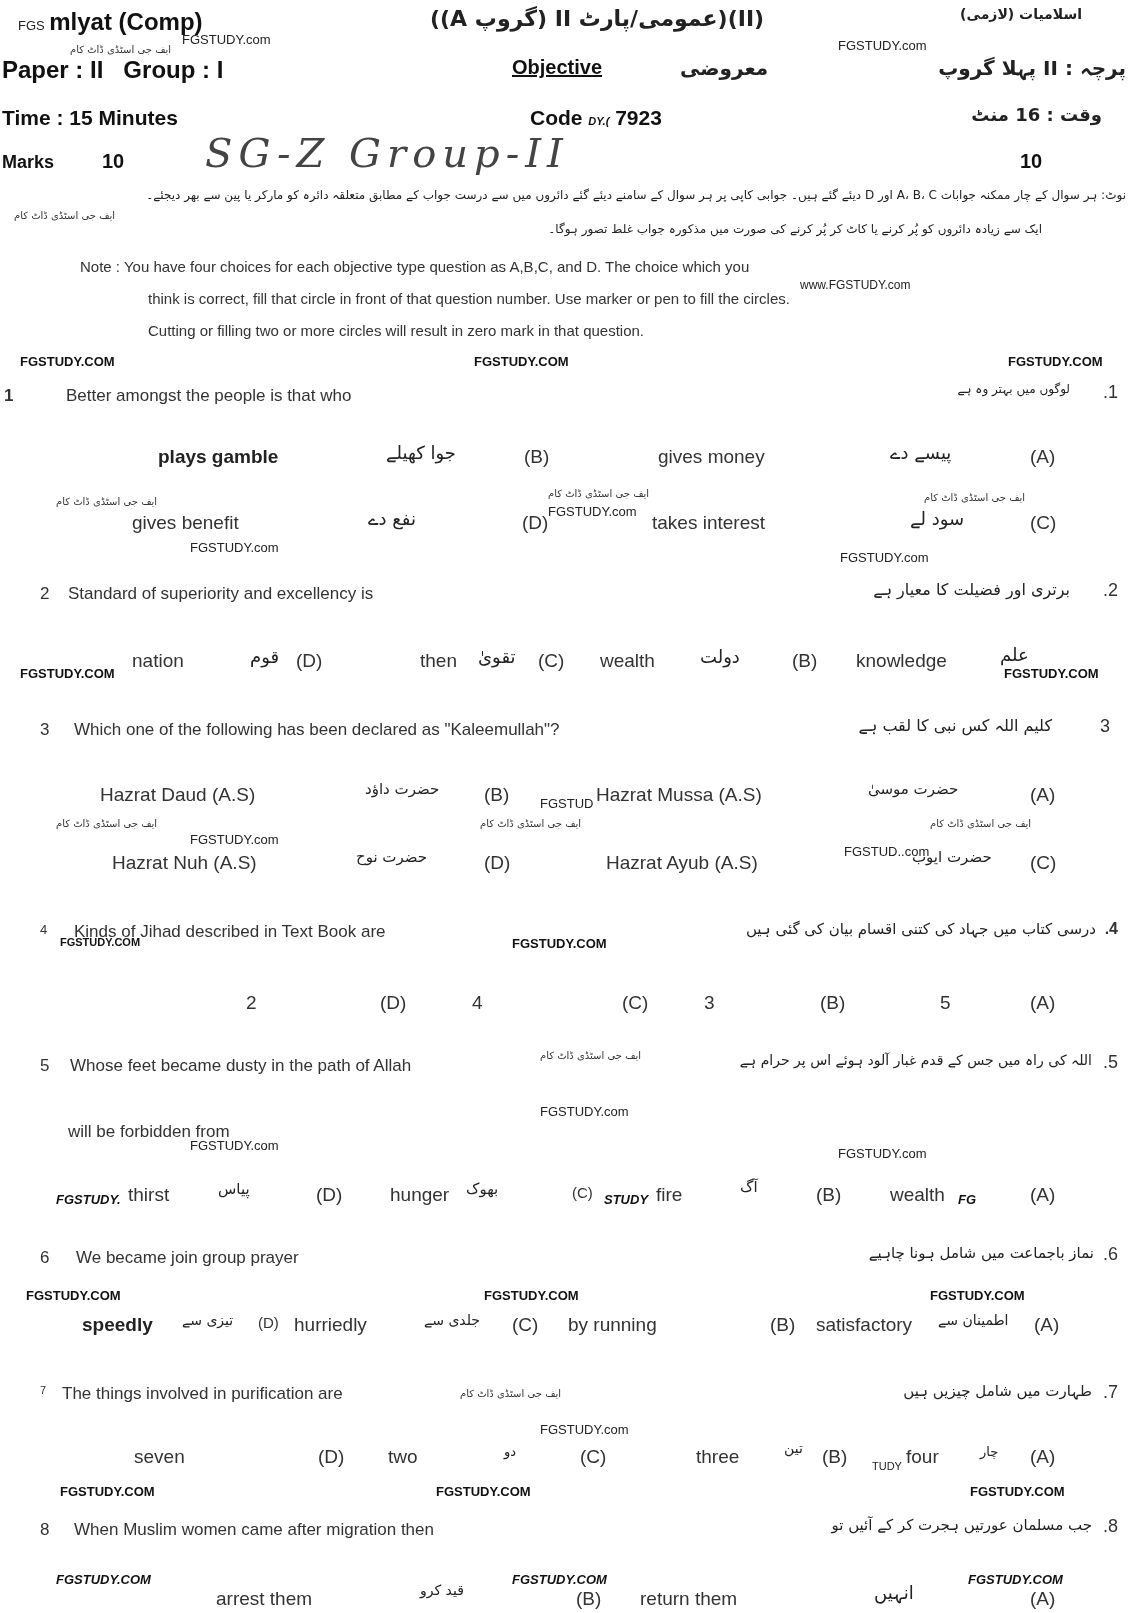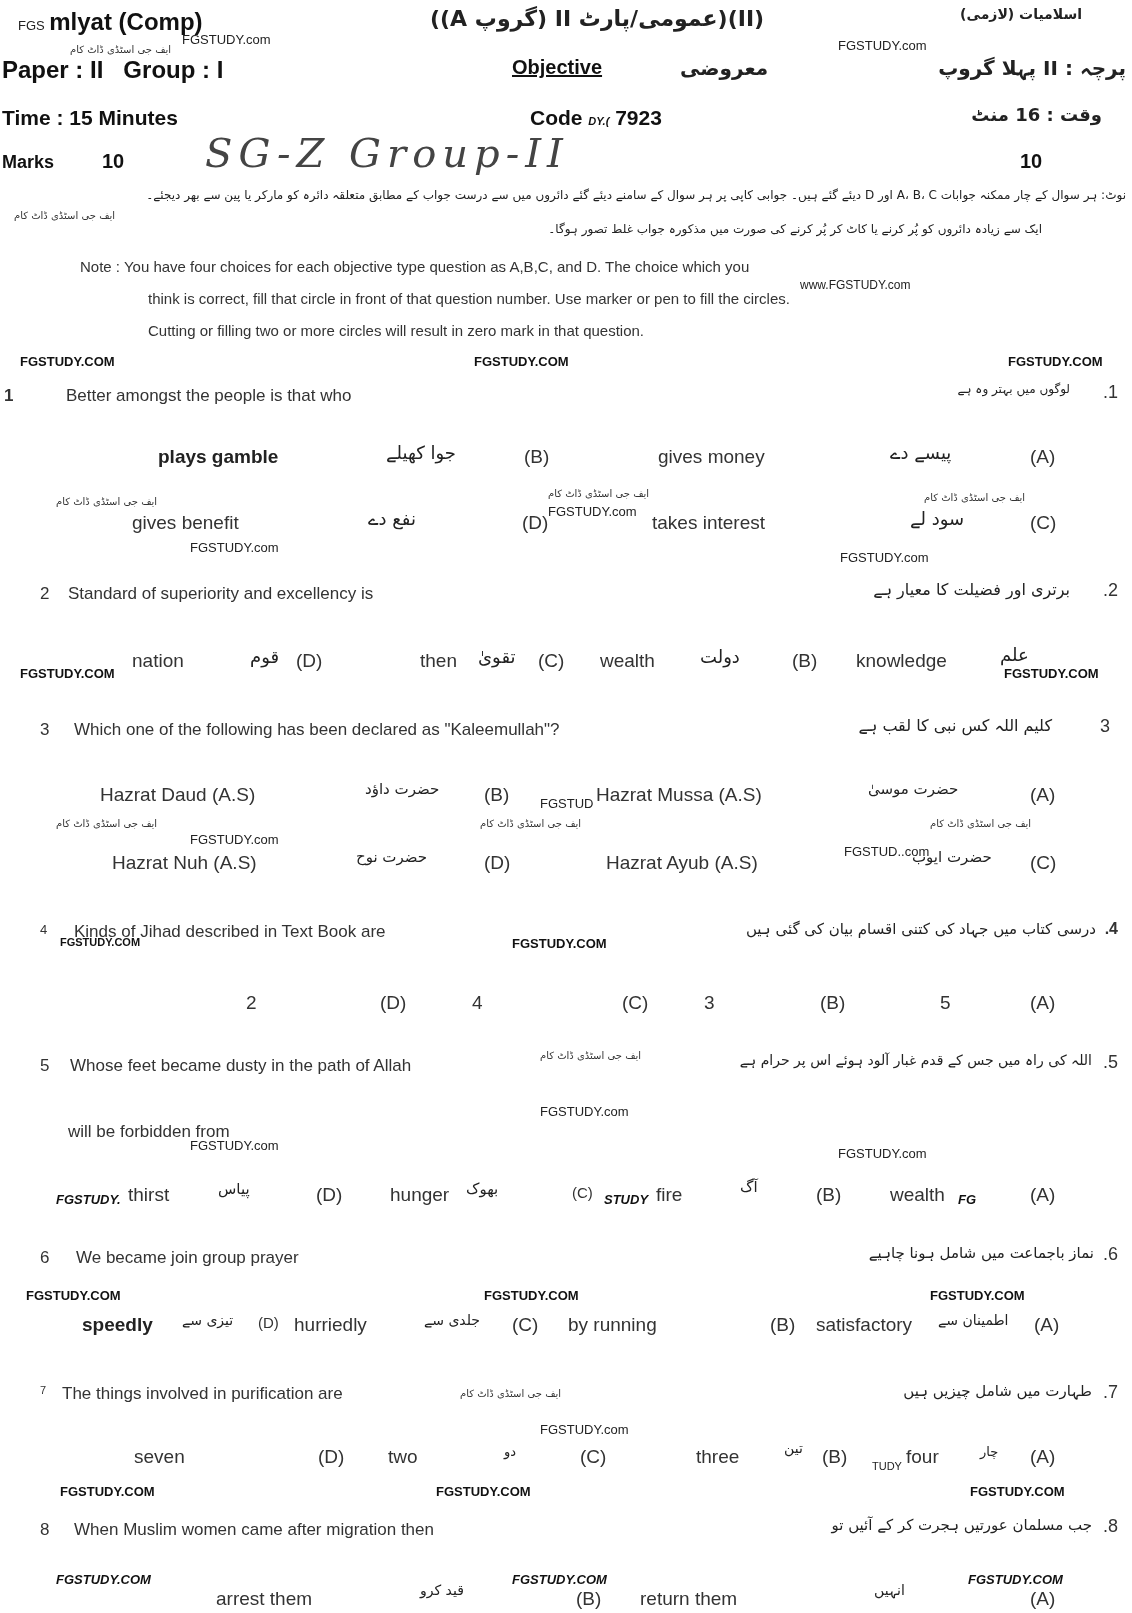--- a/index.html
+++ b/index.html
@@ -224,15 +224,15 @@
 <div class="abs q" style="left:74px;top:1520px;">When Muslim women came after migration then</div>
 <div class="abs urdu" style="right:40px;top:1516px;font-size:15px;">جب مسلمان عورتیں ہجرت کر کے آئیں تو</div>
 <div class="abs q" style="right:14px;top:1516px;font-size:18px;">.8</div>
 
 <div class="abs wmi" style="left:56px;top:1572px;font-style:italic;">FGSTUDY.COM</div>
 <div class="abs opt" style="left:216px;top:1588px;">arrest them</div>
 <div class="abs urdu" style="left:420px;top:1582px;font-size:14px;">قید کرو</div>
 <div class="abs wmi" style="left:512px;top:1572px;">FGSTUDY.COM</div>
 <div class="abs lbl" style="left:576px;top:1588px;">(B)</div>
 <div class="abs opt" style="left:640px;top:1588px;">return them</div>
-<div class="abs urdu" style="left:874px;top:1582px;font-size:14px;">انہیں</div>
+<div class="abs urdu" style="left:874px;top:1582px;font-size:18px;">انہیں</div>
 <div class="abs wmi" style="left:968px;top:1572px;">FGSTUDY.COM</div>
 <div class="abs lbl" style="left:1030px;top:1588px;">(A)</div>
 
 </body></html>

